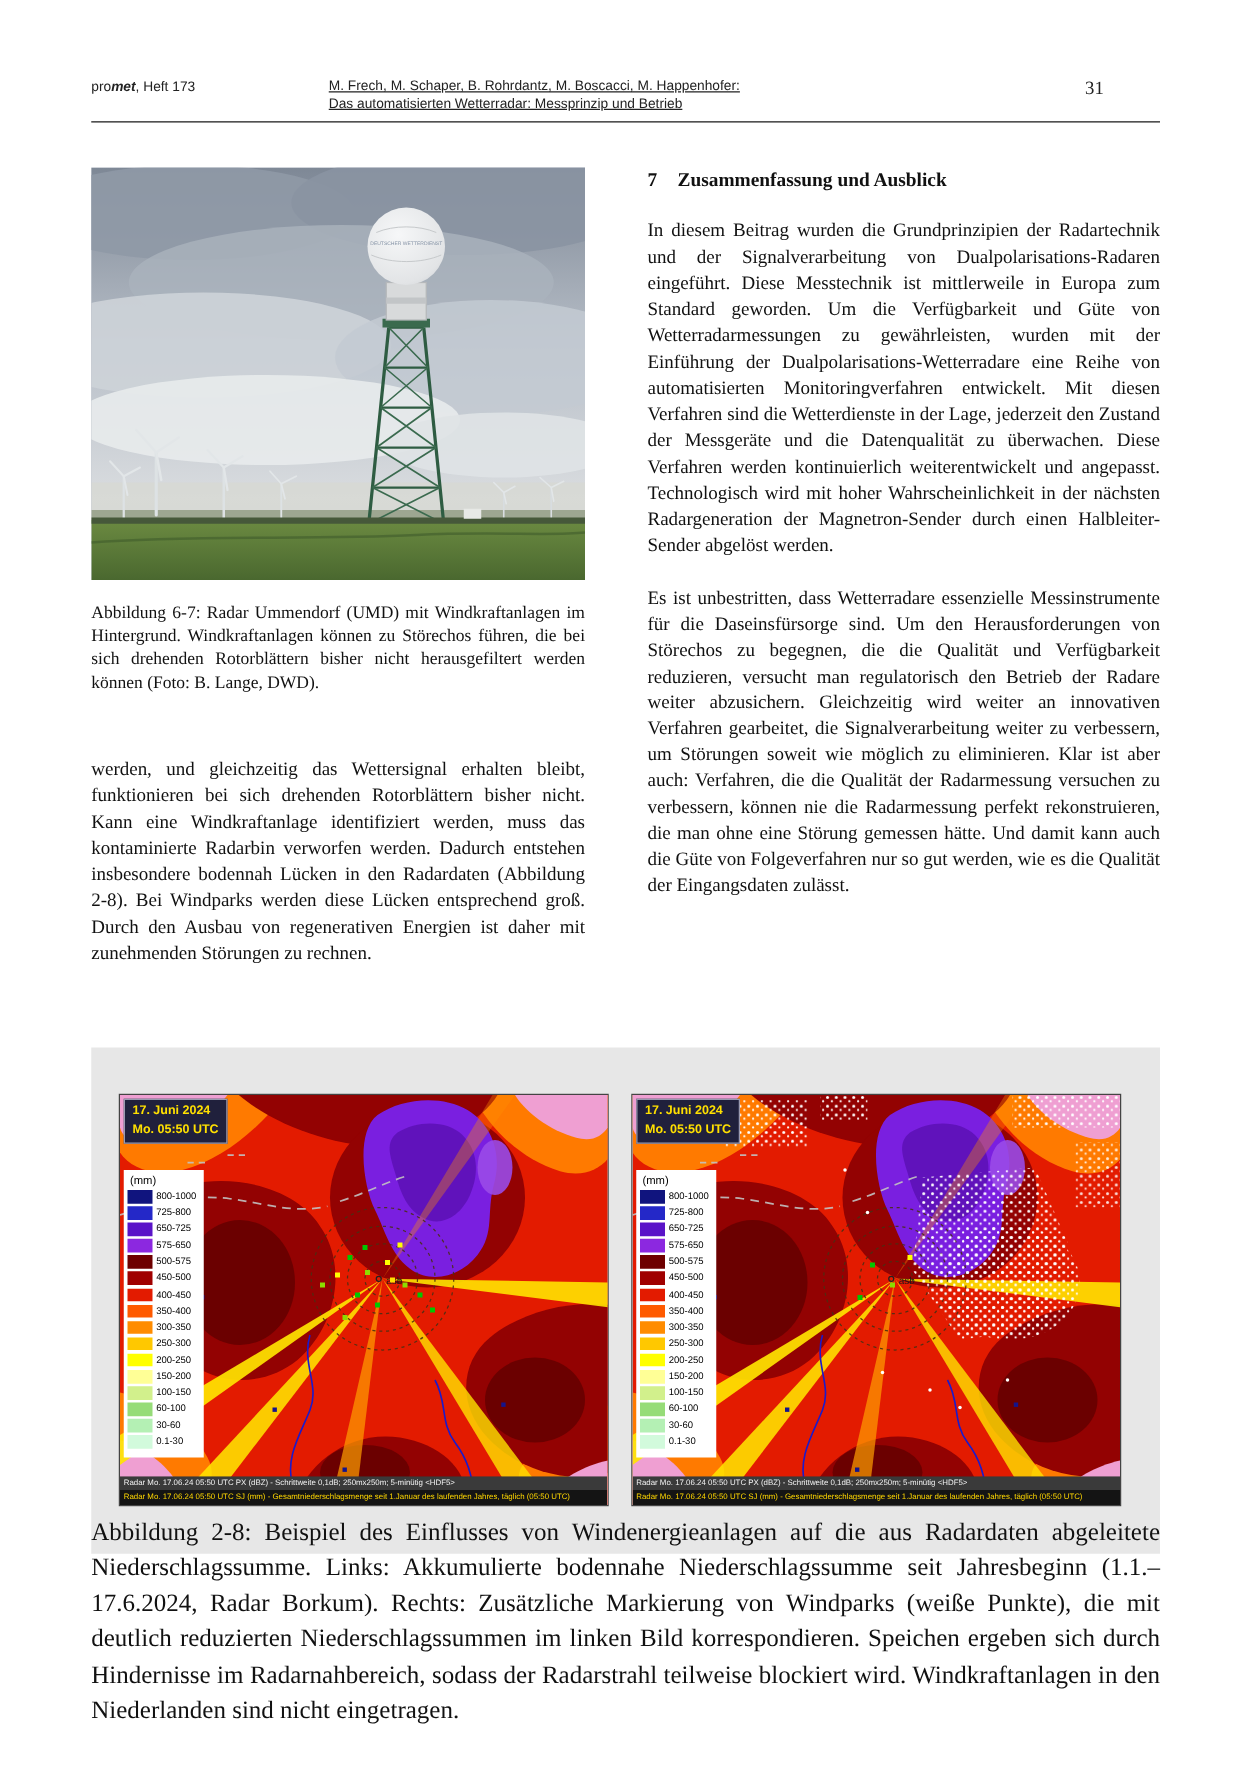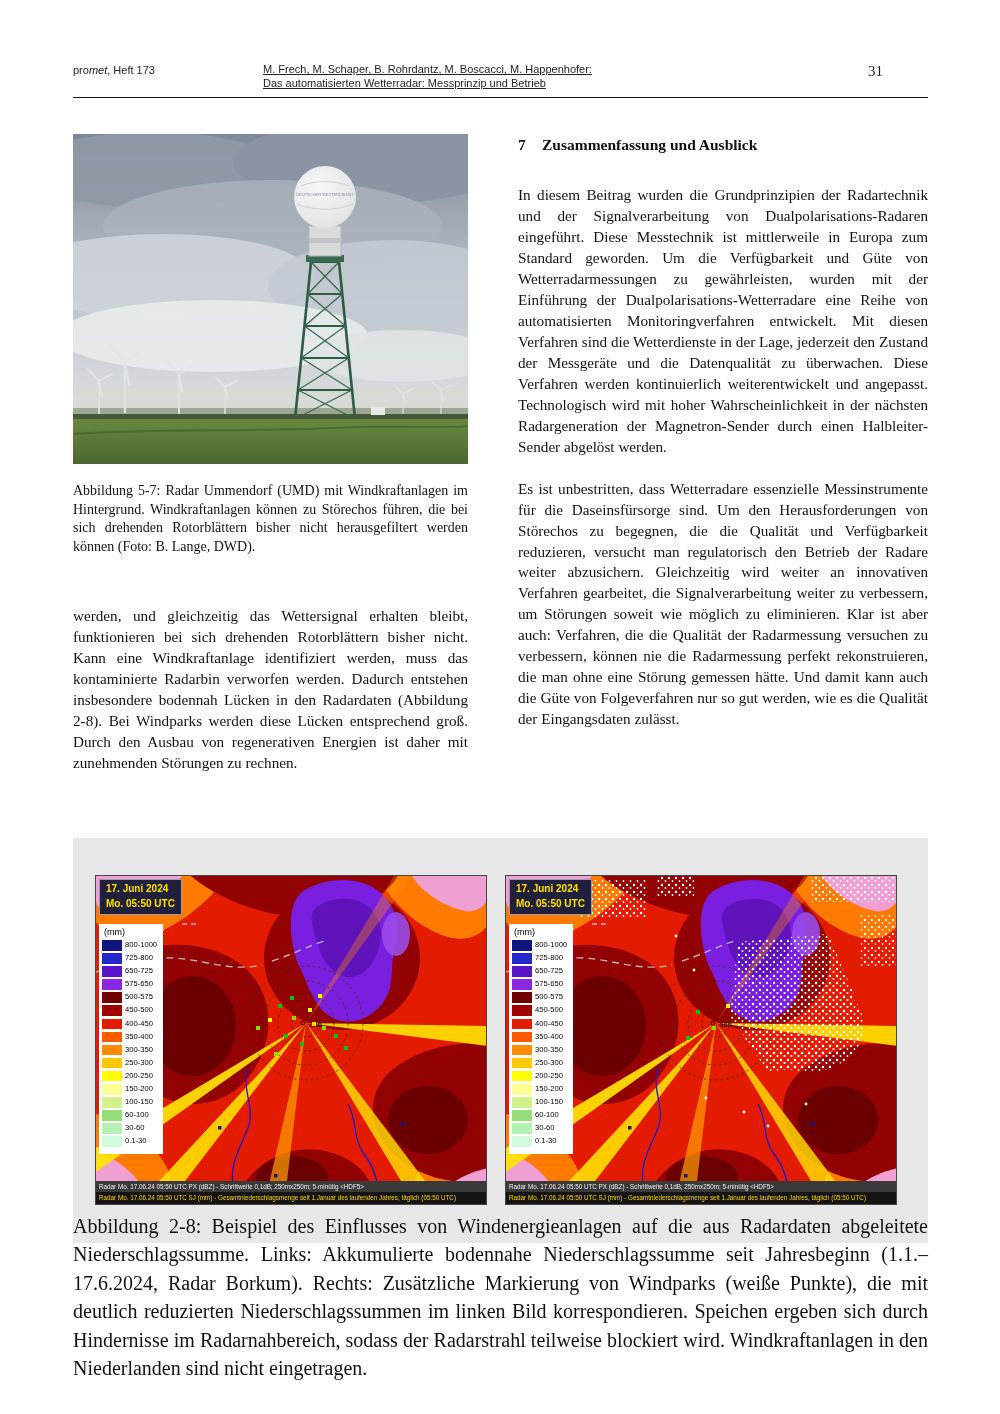--- a/index.html
+++ b/index.html
@@ -11,21 +11,21 @@
   }
 
   
   .header {
     position:absolute; top:62px; left:73px; width:855px;
     border-bottom:1.6px solid #1a1a1a; padding-bottom:6px;
     display:flex; align-items:flex-start;
     font-family:"Liberation Sans", sans-serif; font-size:11px; color:#222;
   }
   .header .journal { width:190px; white-space:nowrap; padding-top:2px; }
-  .journal .emph { font-weight:normal; font-style:italic; }
+  .journal .emph { font-weight:bold; font-style:italic; }
   .header .center { flex:1; text-align:left; line-height:1.3;text-decoration:underline; }
   .header .pagenum {
     width:60px; text-align:left; font-family:"Liberation Serif", serif;
     font-size:15px; padding-top:1px;
   }
 
   
   .columns { position:absolute; top:134px; left:73px; width:855px; display:flex; gap:50px; }
   .col-left  { width:395px; }
   .col-right { width:410px; }
@@ -40,21 +40,21 @@
   .body-par {
     font-size:15.2px; line-height:1.38; text-align:justify; hyphens:auto;
   }
   .col-left .body-par { margin-top:50px; }
 
   .section-heading {
     font-size:15.5px; font-weight:bold; margin-top:2px; display:flex;
   }
   .section-heading .num { width:24px; }
   .col-right .body-par + .body-par { margin-top:21px; }
-  .col-right .body-par:first-of-type { margin-top:31px; }
+  .col-right .body-par:first-of-type { margin-top:21px; }
 
   
   .fig8-box {
     position:absolute; top:838px; left:73px; width:855px; height:405px;
     background:#e7e7e7;
   }
   .radar-map {
     position:absolute; top:37px; width:392px; height:330px;
     background:#fff; border:1px solid #444; overflow:hidden;
   }
@@ -63,21 +63,21 @@
   .radar-map svg.map-art { position:absolute; inset:0; display:block; }
 
   .date-box {
     position:absolute; top:3px; left:3px; z-index:3;
     background:#20203c; border:1px solid #9a9ab0;
     padding:2px 6px 3px 6px;
     font-family:"Liberation Sans", sans-serif; font-size:10px; font-weight:bold;
     color:#ffe000; line-height:1.45; white-space:nowrap;
   }
   .legend-box {
-    position:absolute; top:48px; left:3px; z-index:3;
+    position:absolute; top:60px; left:3px; z-index:3;
     background:#ffffff; padding:3px 3px 4px 3px; width:64px;
     font-family:"Liberation Sans", sans-serif;
   }
   .legend-unit { font-size:9px; color:#000; margin:0 0 3px 2px; }
   .legend-row { display:flex; align-items:flex-start; margin-bottom:2.6px; }
   .legend-swatch { width:20px; height:10.5px; flex:0 0 20px; }
   .legend-label { font-size:7.6px; color:#000; margin-left:3px; white-space:nowrap; }
 
   .status-bar {
     position:absolute; left:0; right:0; bottom:0; z-index:3;
@@ -221,21 +221,21 @@
             <path d="M224,70 C240,77 264,77 280,70" stroke="#c6c9cb" stroke-width="0.8" fill="none"></path>
             <path d="M228,52 C242,46 262,46 276,52" stroke="#c6c9cb" stroke-width="0.8" fill="none"></path>
             <text x="252" y="62" font-size="4" text-anchor="middle" fill="#8593a6" font-family="Liberation Sans, sans-serif">DEUTSCHER WETTERDIENST</text>
           </g>
           <rect y="282" width="395" height="48" fill="url(#grass)"></rect>
           <rect y="280" width="395" height="5" fill="#46583a"></rect>
           <rect x="298" y="273" width="14" height="8" fill="#e7e9e6"></rect>
           <path d="M0,300 C80,294 180,298 260,294 C320,291 370,295 395,292" stroke="#3f5c2c" stroke-width="2" fill="none" opacity="0.6"></path>
         </svg>
       </div>
-      <p class="fig-caption">Abbildung 5-7: Radar Ummendorf (UMD) mit Windkraftanlagen im Hintergrund. Windkraftanlagen können zu Störechos führen, die bei sich drehenden Rotorblättern bisher nicht herausgefiltert werden können (Foto: B. Lange, DWD).</p>
+      <p class="fig-caption">Abbildung 6-7: Radar Ummendorf (UMD) mit Windkraftanlagen im Hintergrund. Windkraftanlagen können zu Störechos führen, die bei sich drehenden Rotorblättern bisher nicht herausgefiltert werden können (Foto: B. Lange, DWD).</p>
       <p class="body-par">werden, und gleichzeitig das Wettersignal erhalten bleibt, funktionieren bei sich drehenden Rotorblättern bisher nicht. Kann eine Windkraftanlage identifiziert werden, muss das kontaminierte Radarbin verworfen werden. Dadurch entstehen insbesondere bodennah Lücken in den Radardaten (Abbildung 2-8). Bei Windparks werden diese Lücken entsprechend groß. Durch den Ausbau von regenerativen Energien ist daher mit zunehmenden Störungen zu rechnen.</p>
     </div>
 
     <div class="col-right">
       <div class="section-heading">
         <span class="num">7</span>
         <span>Zusammenfassung und Ausblick</span>
       </div>
       <p class="body-par">In diesem Beitrag wurden die Grundprinzipien der Radartechnik und der Signalverarbeitung von Dualpolarisations-Radaren eingeführt. Diese Messtechnik ist mittlerweile in Europa zum Standard geworden. Um die Verfügbarkeit und Güte von Wetterradarmessungen zu gewährleisten, wurden mit der Einführung der Dualpolarisations-Wetterradare eine Reihe von automatisierten Monitoringverfahren entwickelt. Mit diesen Verfahren sind die Wetterdienste in der Lage, jederzeit den Zustand der Messgeräte und die Datenqualität zu überwachen. Diese Verfahren werden kontinuierlich weiterentwickelt und angepasst. Technologisch wird mit hoher Wahrscheinlichkeit in der nächsten Radargeneration der Magnetron-Sender durch einen Halbleiter-Sender abgelöst werden.</p>
       <p class="body-par">Es ist unbestritten, dass Wetterradare essenzielle Messinstrumente für die Daseinsfürsorge sind. Um den Herausforderungen von Störechos zu begegnen, die die Qualität und Verfügbarkeit reduzieren, versucht man regulatorisch den Betrieb der Radare weiter abzusichern. Gleichzeitig wird weiter an innovativen Verfahren gearbeitet, die Signalverarbeitung weiter zu verbessern, um Störungen soweit wie möglich zu eliminieren. Klar ist aber auch: Verfahren, die die Qualität der Radarmessung versuchen zu verbessern, können nie die Radarmessung perfekt rekonstruieren, die man ohne eine Störung gemessen hätte. Und damit kann auch die Güte von Folgeverfahren nur so gut werden, wie es die Qualität der Eingangsdaten zulässt.</p>

